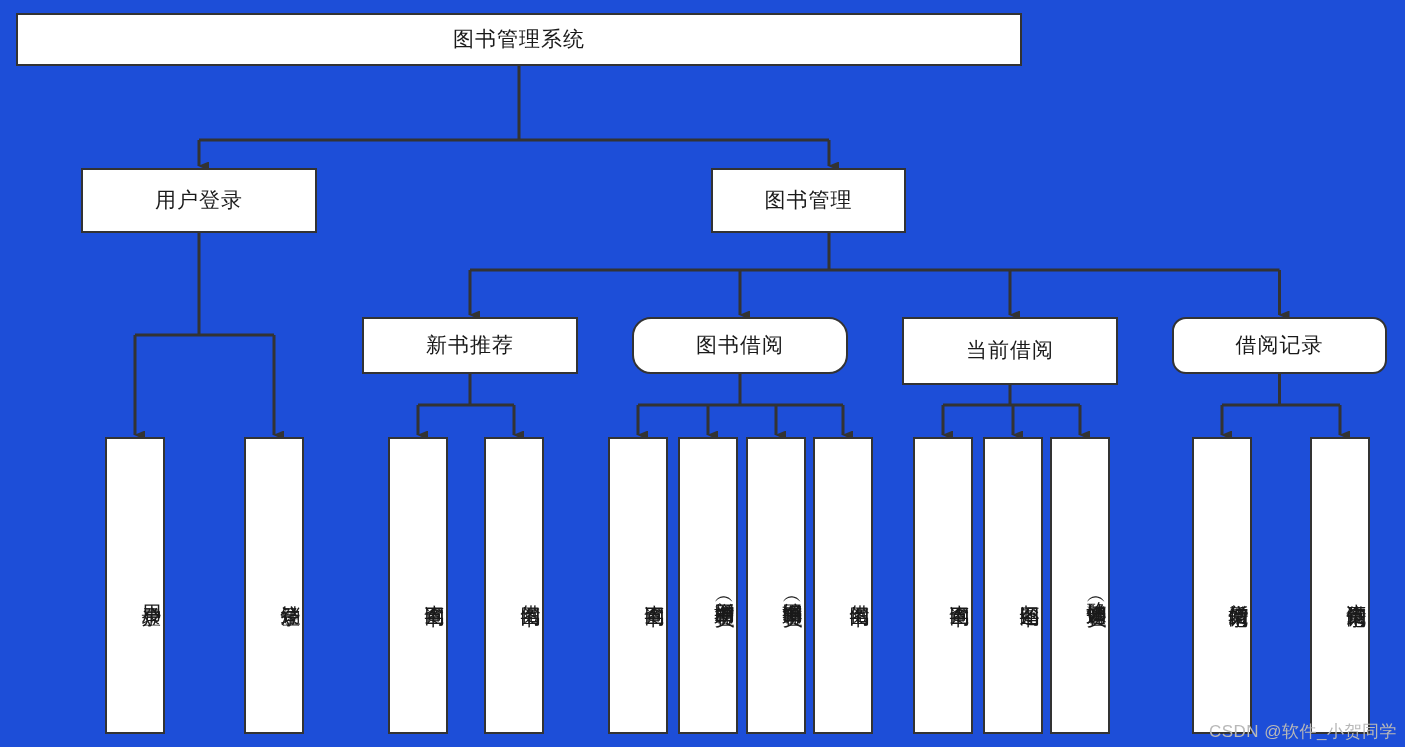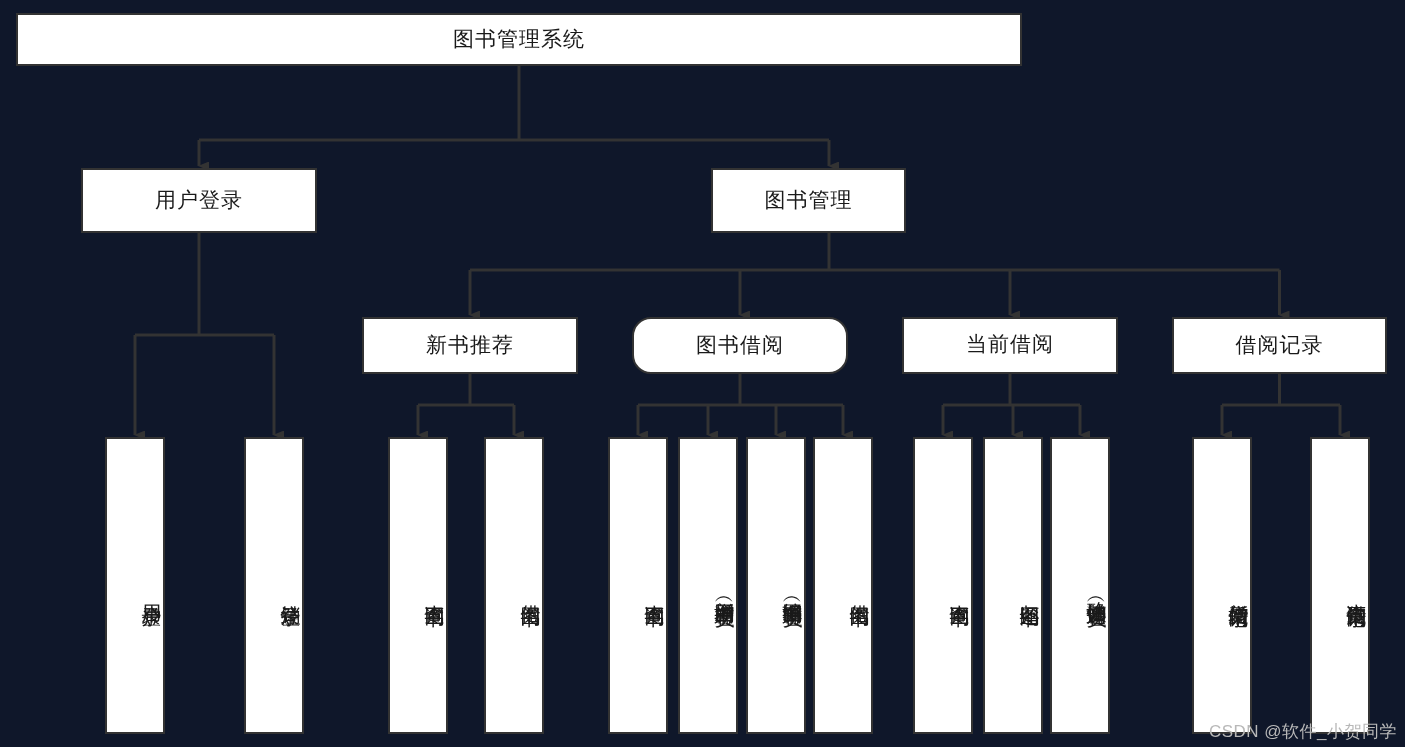--- a/index.html
+++ b/index.html
@@ -10,21 +10,21 @@
   body {
     width: 1405px;
     height: 747px;
     font-family: "DejaVu Sans", "Liberation Sans", sans-serif;
     overflow: hidden;
   }
   #diagram-root {
     position: relative;
     width: 1405px;
     height: 747px;
-    background: #0f172a;
+    background: #1d4ed8;
   }
   svg.edges {
     position: absolute;
     left: 0;
     top: 0;
     width: 1405px;
     height: 747px;
     pointer-events: none;
   }
   .node {
@@ -133,24 +133,24 @@
       </div>
       <div class="node node-v" style="left: 244px; top: 437px; width: 60px; height: 297px;">
         <span class="node-label">注销登录</span>
       </div>
       <div class="node node-h" style="left: 362px; top: 317px; width: 216px; height: 57px;">
         <span class="node-label">新书推荐</span>
       </div>
       <div class="node node-h" style="left: 632px; top: 317px; width: 216px; height: 57px; border-radius: 19px;">
         <span class="node-label">图书借阅</span>
       </div>
-      <div class="node node-h" style="left: 902px; top: 317px; width: 216px; height: 57px; font-family: Liberation Mono, monospace;">
+      <div class="node node-h" style="left: 902px; top: 317px; width: 216px; height: 68px;">
         <span class="node-label">当前借阅</span>
       </div>
-      <div class="node node-h" style="left: 1172px; top: 317px; width: 215px; height: 57px;">
+      <div class="node node-h" style="left: 1172px; top: 317px; width: 215px; height: 57px; border-radius: 14px;">
         <span class="node-label">借阅记录</span>
       </div>
       <div class="node node-v" style="left: 388px; top: 437px; width: 60px; height: 297px;">
         <span class="node-label">查询图书</span>
       </div>
       <div class="node node-v" style="left: 484px; top: 437px; width: 60px; height: 297px;">
         <span class="node-label">借阅图书</span>
       </div>
       <div class="node node-v" style="left: 608px; top: 437px; width: 60px; height: 297px;">
         <span class="node-label">查询图书</span>

